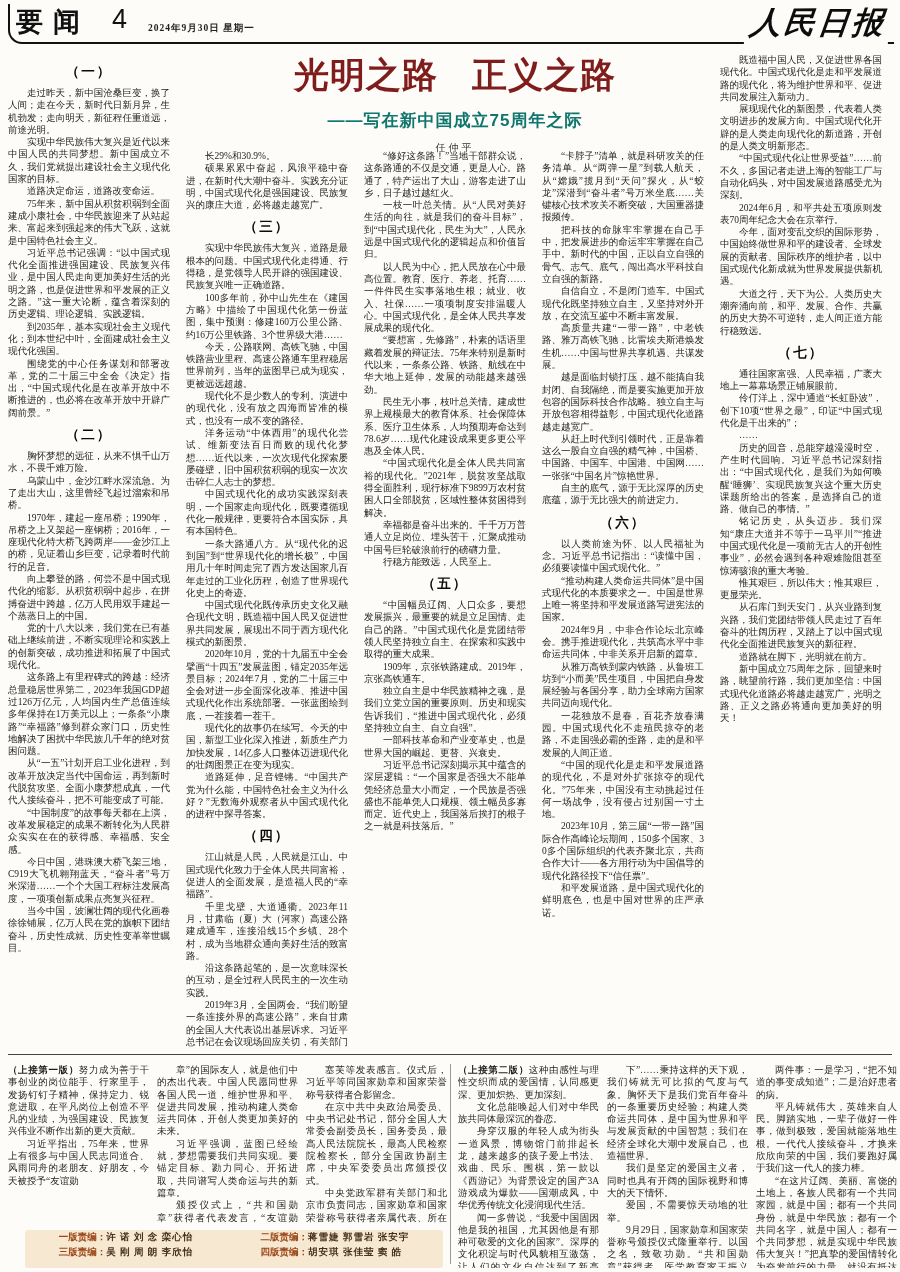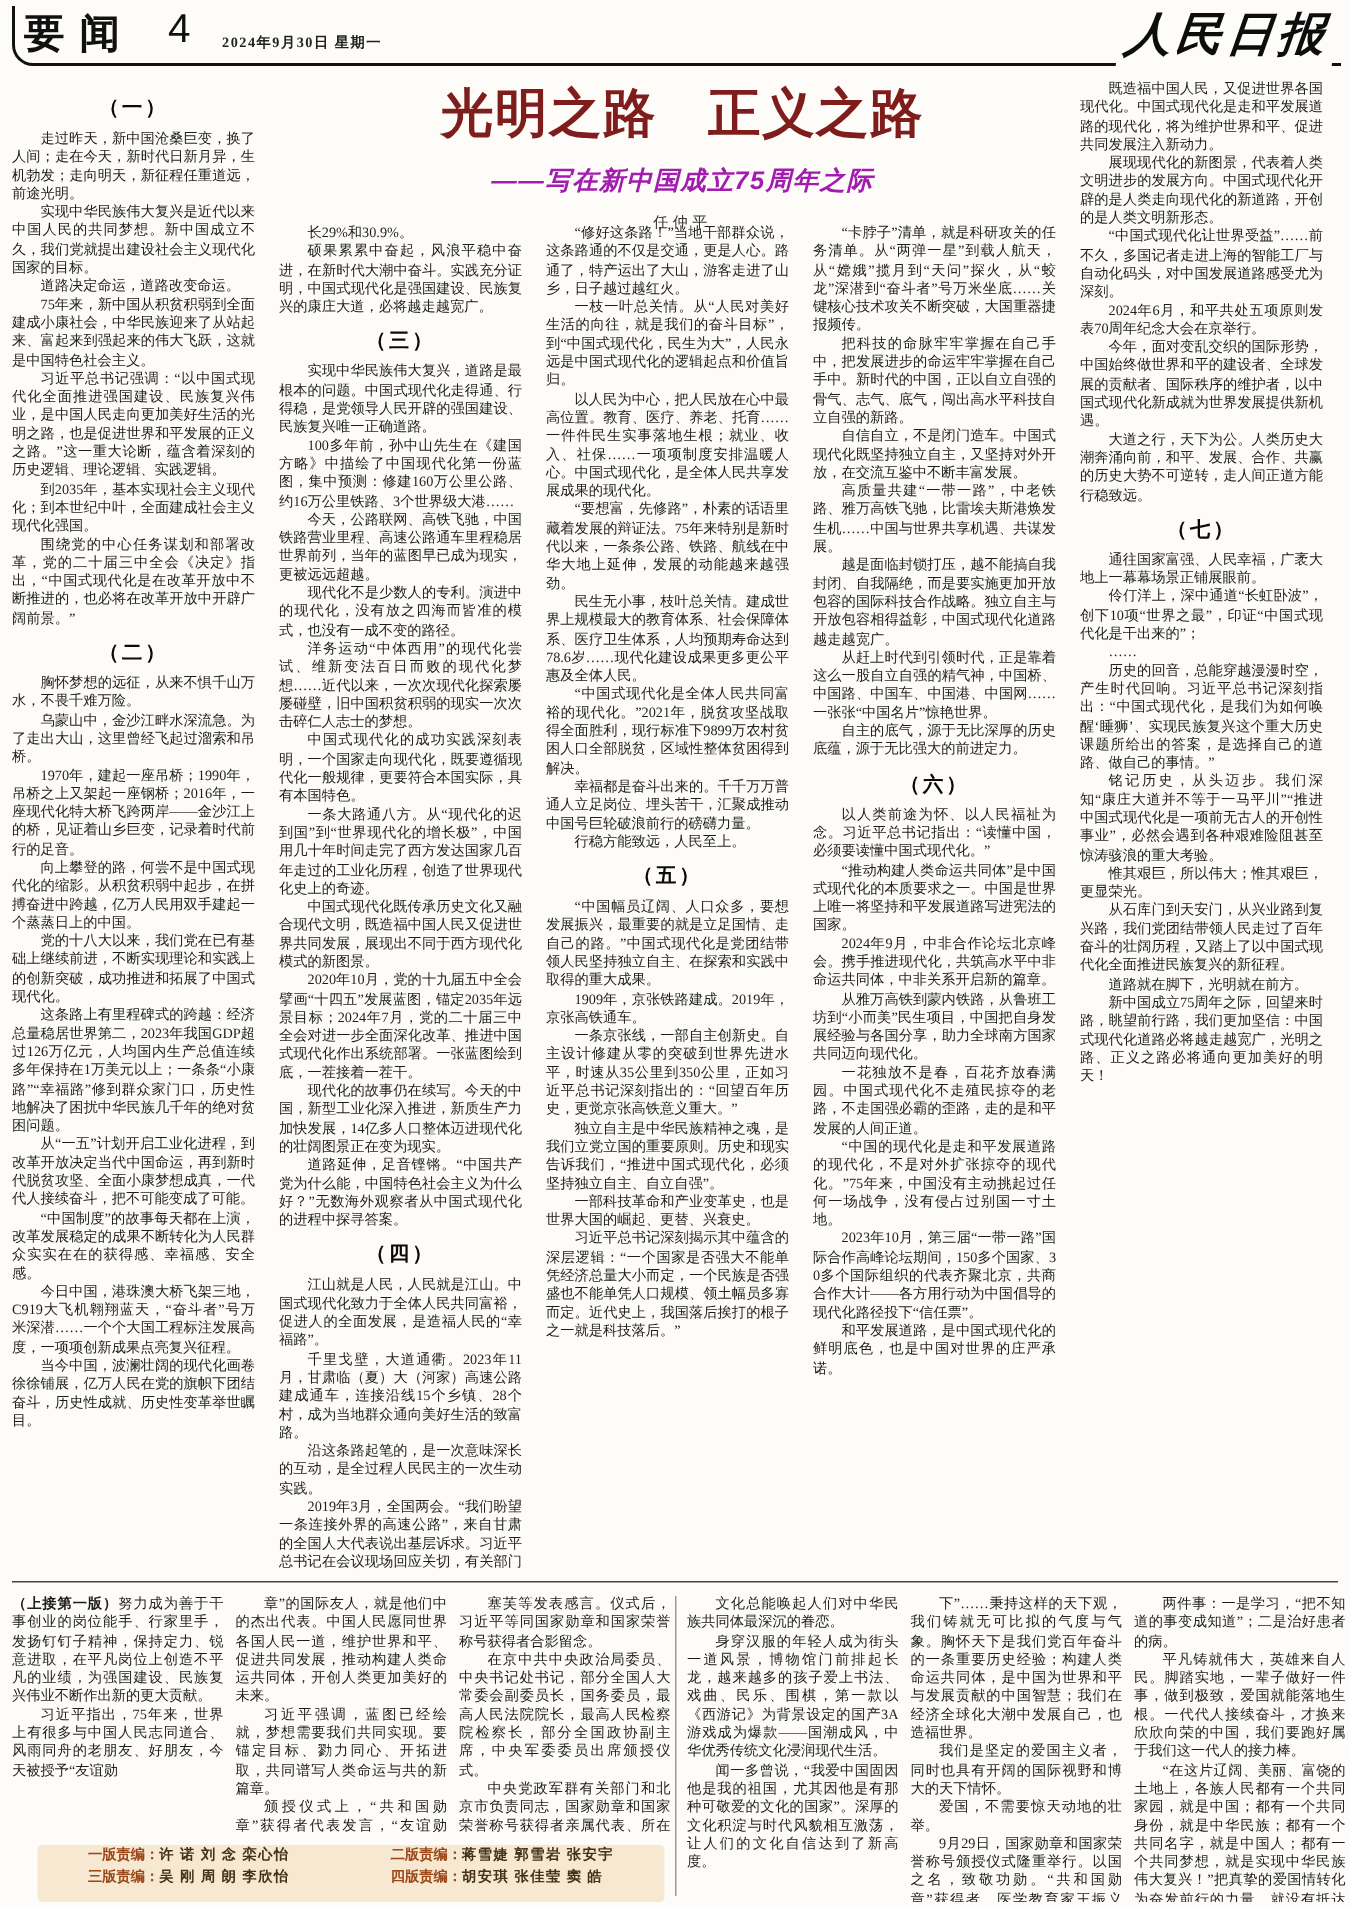--- a/index.html
+++ b/index.html
@@ -34,22 +34,22 @@
     transform:skewX(-6deg);background:#fdfcf8;padding:0 4px;
   }
   
   .title-block{position:absolute;left:200px;top:52px;width:510px;text-align:center;}
   .main-title{
     font-size:35px;font-weight:700;color:#7f1d1d;letter-spacing:1px;
     font-family:"Liberation Sans","DejaVu Sans",sans-serif;white-space:nowrap;
   }
   .main-title .gap{display:inline-block;width:34px;}
   .sub-title{
-    margin-top:10px;font-size:17px;font-weight:bold;color:#a21caf;
-    font-family:"Liberation Sans","DejaVu Sans",sans-serif;letter-spacing:1px;font-style:italic;
+    margin-top:10px;font-size:17px;font-weight:bold;color:#0f766e;
+    font-family:"Liberation Sans","DejaVu Sans",sans-serif;letter-spacing:1px;
   }
   .author{margin-top:9px;font-size:10px;color:#333;letter-spacing:3px;}
   
   .col{position:absolute;overflow:hidden;}
   .col p.p{
     margin:0;font-size:9.5px;line-height:12.3px;text-align:justify;
     text-indent:2em;color:#1d1d1d;word-break:break-all;
   }
   .col p.sec{
     margin:7px 0 6px 0;text-align:center;font-weight:bold;font-size:13.5px;
@@ -137,21 +137,20 @@
       <p class="p">一枝一叶总关情。从“人民对美好生活的向往，就是我们的奋斗目标”，到“中国式现代化，民生为大”，人民永远是中国式现代化的逻辑起点和价值旨归。</p>
       <p class="p">以人民为中心，把人民放在心中最高位置。教育、医疗、养老、托育……一件件民生实事落地生根；就业、收入、社保……一项项制度安排温暖人心。中国式现代化，是全体人民共享发展成果的现代化。</p>
       <p class="p">“要想富，先修路”，朴素的话语里藏着发展的辩证法。75年来特别是新时代以来，一条条公路、铁路、航线在中华大地上延伸，发展的动能越来越强劲。</p>
       <p class="p">民生无小事，枝叶总关情。建成世界上规模最大的教育体系、社会保障体系、医疗卫生体系，人均预期寿命达到78.6岁……现代化建设成果更多更公平惠及全体人民。</p>
       <p class="p">“中国式现代化是全体人民共同富裕的现代化。”2021年，脱贫攻坚战取得全面胜利，现行标准下9899万农村贫困人口全部脱贫，区域性整体贫困得到解决。</p>
       <p class="p">幸福都是奋斗出来的。千千万万普通人立足岗位、埋头苦干，汇聚成推动中国号巨轮破浪前行的磅礴力量。</p>
       <p class="p">行稳方能致远，人民至上。</p>
       <p class="sec">（五）</p>
       <p class="p">“中国幅员辽阔、人口众多，要想发展振兴，最重要的就是立足国情、走自己的路。”中国式现代化是党团结带领人民坚持独立自主、在探索和实践中取得的重大成果。</p>
       <p class="p">1909年，京张铁路建成。2019年，京张高铁通车。</p>
-      <p class="p">一条京张线，一部自主创新史。自主设计修建从零的突破到世界先进水平，时速从35公里到350公里，正如习近平总书记深刻指出的：“回望百年历史，更觉京张高铁意义重大。”</p>
       <p class="p">独立自主是中华民族精神之魂，是我们立党立国的重要原则。历史和现实告诉我们，“推进中国式现代化，必须坚持独立自主、自立自强”。</p>
       <p class="p">一部科技革命和产业变革史，也是世界大国的崛起、更替、兴衰史。</p>
       <p class="p">习近平总书记深刻揭示其中蕴含的深层逻辑：“一个国家是否强大不能单凭经济总量大小而定，一个民族是否强盛也不能单凭人口规模、领土幅员多寡而定。近代史上，我国落后挨打的根子之一就是科技落后。”</p>
     </div>
   <div class="col c-main" style="left:542px;top:150px;height:898px;">
       <p class="p">“卡脖子”清单，就是科研攻关的任务清单。从“两弹一星”到载人航天，从“嫦娥”揽月到“天问”探火，从“蛟龙”深潜到“奋斗者”号万米坐底……关键核心技术攻关不断突破，大国重器捷报频传。</p>
       <p class="p">把科技的命脉牢牢掌握在自己手中，把发展进步的命运牢牢掌握在自己手中。新时代的中国，正以自立自强的骨气、志气、底气，闯出高水平科技自立自强的新路。</p>
       <p class="p">自信自立，不是闭门造车。中国式现代化既坚持独立自主，又坚持对外开放，在交流互鉴中不断丰富发展。</p>
       <p class="p">高质量共建“一带一路”，中老铁路、雅万高铁飞驰，比雷埃夫斯港焕发生机……中国与世界共享机遇、共谋发展。</p>
       <p class="p">越是面临封锁打压，越不能搞自我封闭、自我隔绝，而是要实施更加开放包容的国际科技合作战略。独立自主与开放包容相得益彰，中国式现代化道路越走越宽广。</p>
@@ -197,20 +196,21 @@
       <p class="p">习近平强调，蓝图已经绘就，梦想需要我们共同实现。要锚定目标、勠力同心、开拓进取，共同谱写人类命运与共的新篇章。</p>
       <p class="p">颁授仪式上，“共和国勋章”获得者代表发言，“友谊勋章”获得者迪尔玛·罗</p>
     </div>
   <div class="col c-bot" style="left:306px;top:1064px;height:160px;">
       <p class="p">塞芙等发表感言。仪式后，习近平等同国家勋章和国家荣誉称号获得者合影留念。</p>
       <p class="p">在京中共中央政治局委员、中央书记处书记，部分全国人大常委会副委员长，国务委员，最高人民法院院长，最高人民检察院检察长，部分全国政协副主席，中央军委委员出席颁授仪式。</p>
       <p class="p">中央党政军群有关部门和北京市负责同志，国家勋章和国家荣誉称号获得者亲属代表、所在单位代表，有关国家驻华使节，各界干部群众代表等约1000人参加颁授仪式。</p>
     </div>
   <div class="vdiv"></div>
   <div class="col c-bot" style="left:458px;top:1064px;height:204px;">
+      <p class="p" style="text-indent: 0px;"><strong>（上接第二版）</strong>这种由感性与理性交织而成的爱国情，认同感更深、更加炽热、更加深刻。</p>
       <p class="p">文化总能唤起人们对中华民族共同体最深沉的眷恋。</p>
       <p class="p">身穿汉服的年轻人成为街头一道风景，博物馆门前排起长龙，越来越多的孩子爱上书法、戏曲、民乐、围棋，第一款以《西游记》为背景设定的国产3A游戏成为爆款——国潮成风，中华优秀传统文化浸润现代生活。</p>
       <p class="p">闻一多曾说，“我爱中国固因他是我的祖国，尤其因他是有那种可敬爱的文化的国家”。深厚的文化积淀与时代风貌相互激荡，让人们的文化自信达到了新高度。</p>
     </div>
   <div class="col c-bot" style="left:607px;top:1064px;height:204px;">
       <p class="p">下”……秉持这样的天下观，我们铸就无可比拟的气度与气象。胸怀天下是我们党百年奋斗的一条重要历史经验；构建人类命运共同体，是中国为世界和平与发展贡献的中国智慧；我们在经济全球化大潮中发展自己，也造福世界。</p>
       <p class="p">我们是坚定的爱国主义者，同时也具有开阔的国际视野和博大的天下情怀。</p>
       <p class="p">爱国，不需要惊天动地的壮举。</p>
       <p class="p">9月29日，国家勋章和国家荣誉称号颁授仪式隆重举行。以国之名，致敬功勋。“共和国勋章”获得者、医学教育家王振义说，自己一辈子就做了</p>
     </div>

